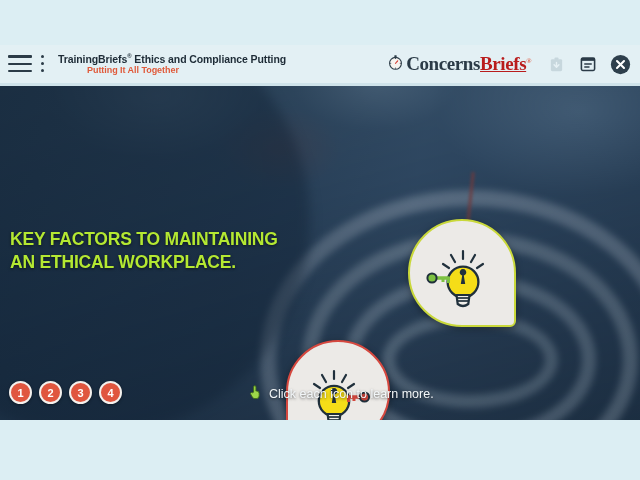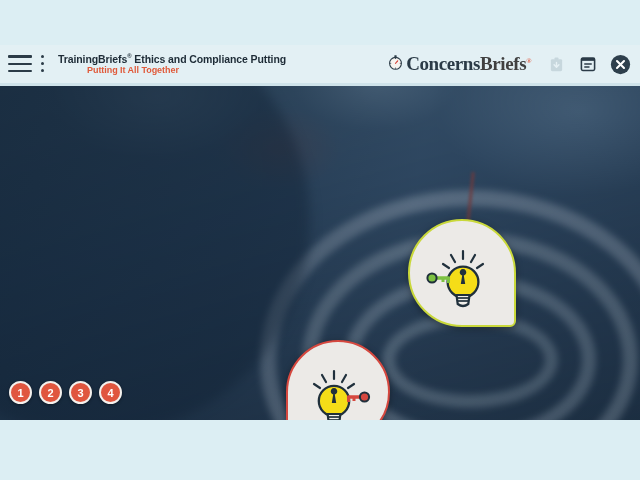--- a/index.html
+++ b/index.html
@@ -27,21 +27,21 @@
   .titles { margin-left:9px; line-height:1.12; }
   .title-main { font-size:10.5px; font-weight:bold; color:#1d2b36; white-space:nowrap; letter-spacing:-0.1px; }
   .title-main sup { font-size:6px; vertical-align:super; }
   .title-sub { font-size:9px; font-weight:bold; color:#e05a3a; white-space:nowrap; letter-spacing:-0.05px;padding-left:29px; }
 
   .hdr-right { margin-left:auto; display:flex; align-items:center; padding-right:9px; gap:10px; }
 
   .logo { display:flex; align-items:center; gap:2px; margin-right:4px; }
   .logo-word { font-family:"Liberation Serif", serif; font-size:19px; font-weight:bold;
                color:#2b3b47; letter-spacing:-0.4px; position:relative; }
-  .logo-word .b { color:#404040; }
+  .logo-word .b { color:#b91c1c;text-decoration:underline; }
   .logo-word .reg { font-size:7px; vertical-align:super; color:#e2573c; }
 
   .icon-btn { width:22px; height:22px; display:flex; align-items:center; justify-content:center; cursor:pointer; }
   .icon-btn.dim { opacity:0.32; }
 
   .hdr-rule { position:absolute; left:0; top:83px; width:640px; height:3px; background:#cfe3ea; }
 
   
   .slide {
     position:absolute; left:0; top:86px; width:640px; height:334px;
@@ -195,20 +195,24 @@
     <div class="rings">
       <div class="ring r1"></div>
       <div class="ring r2"></div>
       <div class="ring r3"></div>
       <div class="ring r4"></div>
     </div>
     <div class="dart"></div>
     <div class="vignette-circle"></div>
     <div class="slide-shade"></div>
 
+    <div class="headline">
+      <div>KEY FACTORS TO MAINTAINING</div>
+      <div>AN ETHICAL WORKPLACE.</div>
+    </div>
 
     <div class="pin pin-a">
       <div class="pin-body"></div>
       <span>
         <svg width="74" height="66" viewBox="0 0 74 66">
           <g stroke="#20303c" stroke-width="2.2" stroke-linecap="round" fill="none">
             <line x1="38" y1="4" x2="38" y2="12"></line>
             <line x1="26" y1="8" x2="30" y2="15"></line>
             <line x1="50" y1="8" x2="46" y2="15"></line>
             <line x1="18" y1="17" x2="24" y2="21"></line>
@@ -251,14 +255,22 @@
       </span>
     </div>
 
     <div class="steps">
       <div class="step">1</div>
       <div class="step">2</div>
       <div class="step">3</div>
       <div class="step">4</div>
     </div>
 
+    <div class="hint">
+      <span>
+        <svg width="15" height="16" viewBox="0 0 20 22">
+          <path d="M7.4 11.2 V4.1 a1.6 1.6 0 0 1 3.2 0 v5.6 h1.1 a3.3 3.3 0 0 1 3.3 3.3 v3.1 a4 4 0 0 1 -4 4 H9.2 a4 4 0 0 1 -3.5 -2.1 L3.3 13.8 a1.5 1.5 0 0 1 2.4 -1.7 z" fill="#9ed84a" stroke="#3f6d16" stroke-width="1.2" stroke-linejoin="round"></path>
+        </svg>
+      </span>
+      <span>Click each icon to learn more.</span>
+    </div>
   </div>
 </div>
 
 </body></html>

